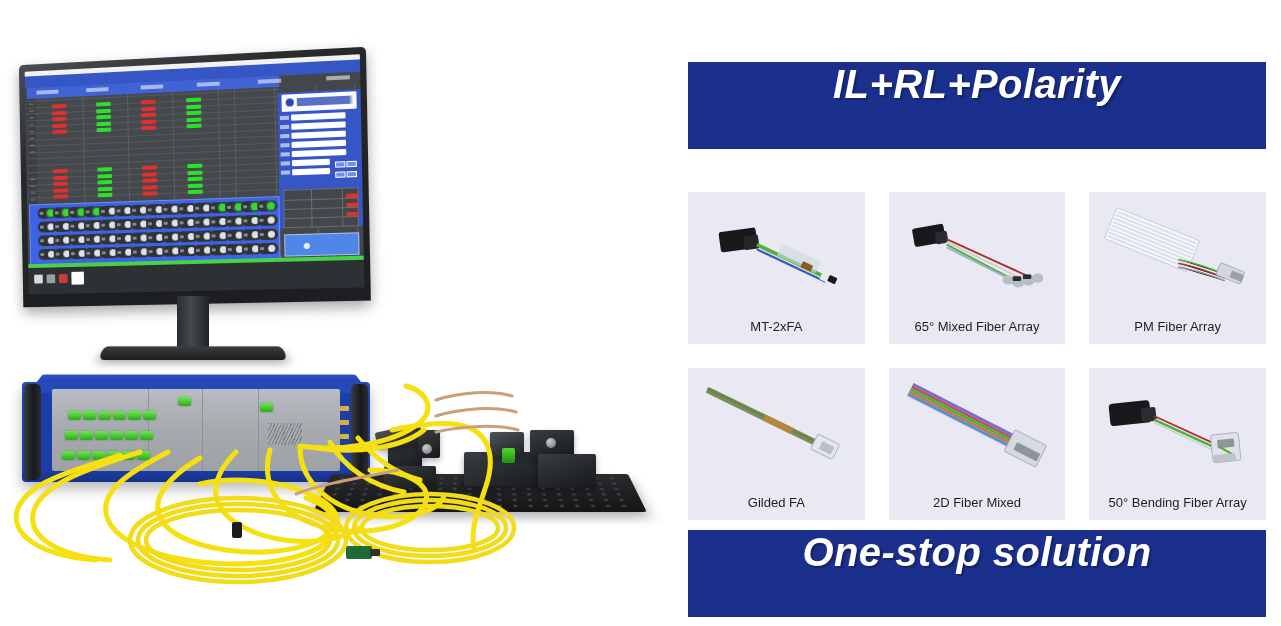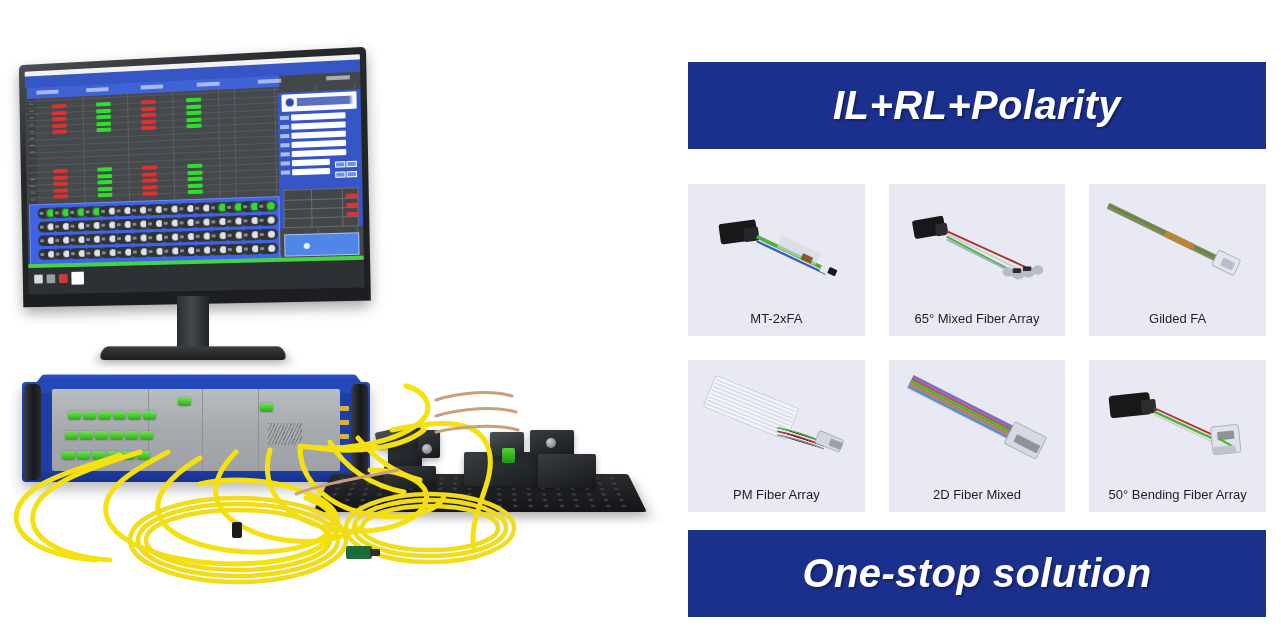--- a/index.html
+++ b/index.html
@@ -98,26 +98,26 @@
   .stage.lite{background:linear-gradient(160deg,#4d5055,#202326);}
   .greenblk{position:absolute;width:13px;height:15px;background:linear-gradient(180deg,#4fd62f,#1f9412);border-radius:2px;}
   .knobsm{position:absolute;width:10px;height:10px;border-radius:50%;
           background:radial-gradient(circle at 35% 30%,#c9ccd0,#6b6e72);}
 
   
   .fibers{position:absolute;left:0;top:0;width:686px;height:626px;pointer-events:none;}
 
   
   .right{position:absolute;left:688px;top:0;width:578px;height:626px;}
-  .banner{position:absolute;left:0;width:578px;display:flex;align-items:center;justify-content:center;}
+  .banner{position:absolute;left:0;width:578px;display:flex;justify-content:center;}
   .banner-top{top:62px;height:87px;}
   .banner-bot{top:530px;height:87px;}
   .banner-txt{color:#ffffff;font-style:italic;font-weight:bold;font-size:40px;
               letter-spacing:.4px;text-shadow:2px 2px 2px rgba(0,0,0,.28);white-space:nowrap;}
-  .grid{position:absolute;left:0;top:184px;width:578px;height:328px;
+  .grid{position:absolute;left:0;top:192px;width:578px;height:328px;
         display:grid;grid-template-columns:repeat(3,1fr);grid-template-rows:repeat(2,1fr);gap:24px;}
   .cell{position:relative;background:#e9e9f3;overflow:hidden;display:flex;
         flex-direction:column;align-items:center;justify-content:flex-end;}
   .cell .art{position:absolute;left:0;top:0;right:0;bottom:30px;}
   .cell .cap{position:relative;z-index:2;font-size:13px;color:#1f1f1f;padding-bottom:10px;
              text-align:center;line-height:1.1;white-space:nowrap;}
 </style>
 </head>
 <body>
 
@@ -805,32 +805,20 @@
       </g>
       <g fill="#2b2d2f">
         <rect x="144" y="82" width="9" height="5" rx="1"></rect>
                 <rect x="133" y="84" width="9" height="5" rx="1"></rect>
       </g>
     </svg></div>
           <div class="cap" style="color: rgb(31, 31, 31);">65° Mixed Fiber Array</div>
         </div>
         <div class="cell" style="background: rgb(233, 233, 243);">
           <div class="art"><svg viewBox="0 0 190 118" width="100%" height="100%">
-      <g transform="rotate(26 95 58)">
-        <rect x="10" y="50" width="132" height="7" rx="1" fill="#7d8a5e"></rect>
-        <rect x="10" y="51.5" width="132" height="2" fill="#5e8a3a"></rect>
-        <rect x="78" y="50" width="34" height="7" fill="#b4873a"></rect>
-        <rect x="138" y="44" width="26" height="18" rx="2" fill="#e3e7ec" stroke="#aeb3ba"></rect>
-        <rect x="146" y="49" width="14" height="9" rx="1" fill="#b9bec5"></rect>
-      </g>
-    </svg></div>
-          <div class="cap" style="color: rgb(31, 31, 31);">Gilded FA</div>
-        </div>
-        <div class="cell" style="background: rgb(233, 233, 243);">
-          <div class="art"><svg viewBox="0 0 190 118" width="100%" height="100%">
       <g transform="rotate(22 95 60)">
         <rect x="16" y="38" width="96" height="36" rx="2" fill="#f3f5fa" stroke="#c7ccd6"></rect>
         <g stroke="#d7dbe3" stroke-width="1.6">
           <path d="M18,42 H110"></path>
                   <path d="M18,46 H110"></path>
                   <path d="M18,50 H110"></path>
                   <path d="M18,54 H110"></path>
           <path d="M18,58 H110"></path>
                   <path d="M18,62 H110"></path>
                   <path d="M18,66 H110"></path>
@@ -839,20 +827,32 @@
       </g>
       <g stroke-width="1.6">
         <path d="M96,66 C116,70 132,76 146,82" stroke="#4fb03a"></path>
         <path d="M96,70 C116,74 132,80 146,86" stroke="#b03030"></path>
         <path d="M96,74 C116,78 132,83 146,89" stroke="#8a8d91"></path>
       </g>
       <rect x="138" y="74" width="28" height="14" rx="2" fill="#d3d8df" stroke="#a9aeb5" transform="rotate(22 152 81)"></rect>
       <rect x="152" y="80" width="14" height="8" rx="1" fill="#9aa0a6" transform="rotate(22 159 84)"></rect>
     </svg></div>
           <div class="cap" style="color: rgb(31, 31, 31);">PM Fiber Array</div>
+        </div>
+        <div class="cell" style="background: rgb(233, 233, 243);">
+          <div class="art"><svg viewBox="0 0 190 118" width="100%" height="100%">
+      <g transform="rotate(26 95 58)">
+        <rect x="10" y="50" width="132" height="7" rx="1" fill="#7d8a5e"></rect>
+        <rect x="10" y="51.5" width="132" height="2" fill="#5e8a3a"></rect>
+        <rect x="78" y="50" width="34" height="7" fill="#b4873a"></rect>
+        <rect x="138" y="44" width="26" height="18" rx="2" fill="#e3e7ec" stroke="#aeb3ba"></rect>
+        <rect x="146" y="49" width="14" height="9" rx="1" fill="#b9bec5"></rect>
+      </g>
+    </svg></div>
+          <div class="cap" style="color: rgb(31, 31, 31);">Gilded FA</div>
         </div>
         <div class="cell" style="background: rgb(233, 233, 243);">
           <div class="art"><svg viewBox="0 0 190 118" width="100%" height="100%">
       <g transform="rotate(27 95 58)">
         <rect x="12" y="46" width="128" height="16" rx="1" fill="#cfd4db"></rect>
         <rect x="12" y="46" width="128" height="3" fill="#7f6bd0"></rect>
         <rect x="12" y="49" width="128" height="3" fill="#b05a5a"></rect>
         <rect x="12" y="52" width="128" height="3" fill="#4fb03a"></rect>
         <rect x="12" y="55" width="128" height="3" fill="#c07a50"></rect>
         <rect x="12" y="58" width="128" height="3" fill="#5f8ad0"></rect>

